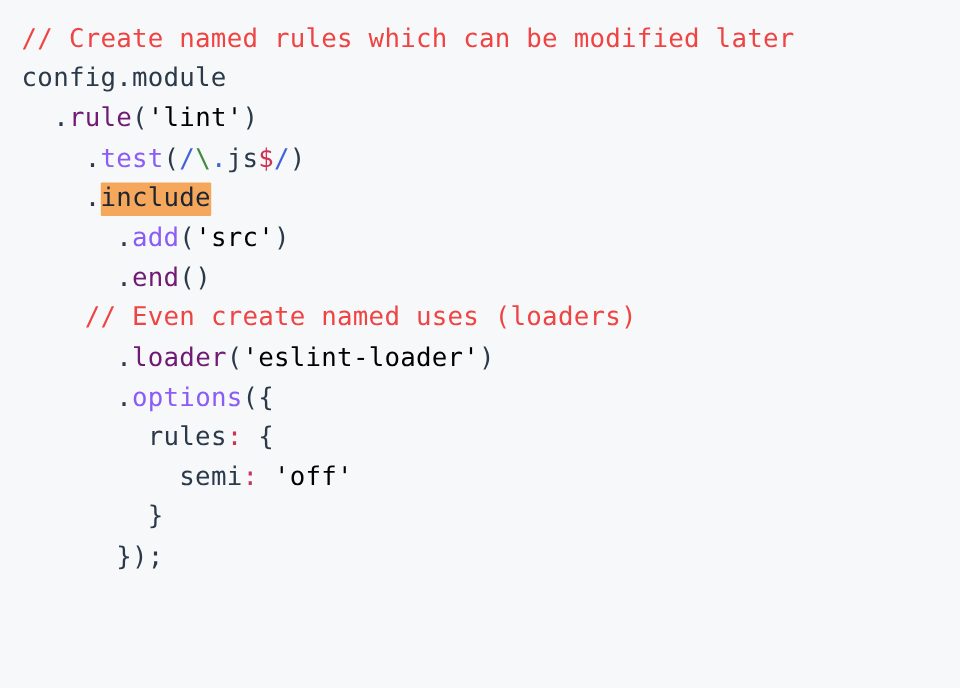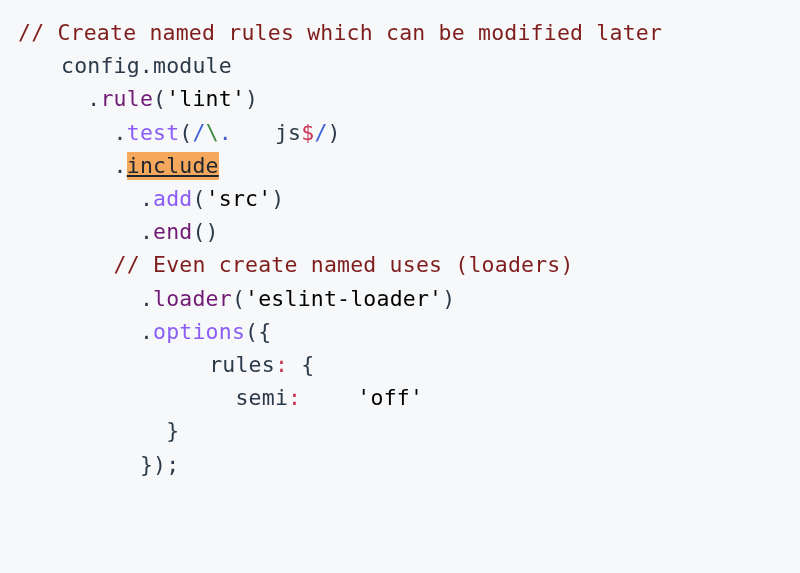--- a/index.html
+++ b/index.html
@@ -25,40 +25,39 @@
   .code-line {
     font-family: "DejaVu Sans Mono", "Liberation Mono", monospace;
     font-size: 21.5px;
     line-height: 33.2px;
     white-space: pre;
     letter-spacing: 0.2px;
     color: #2b3a4a;
   }
 
   
-  .tok-plain    { color: #2b3a4a; margin-left: 43px; }
-  .tok-comment  { color: #7f1d1d; }
+  .tok-plain    { color: #2b3a4a; }
+  .tok-comment  { color: #ef4444; }
   .tok-method-p { color: #701a75; }  
   .tok-method-b { color: #8b5cf6; }  
   .tok-punct    { color: #2b3a4a; }
   .tok-dot      { color: #2b3a4a; }
   .tok-regex-sl { color: #3f63d6; }
   .tok-regex-esc{ color: #3e8a3e; }
   .tok-regex-dot{ color: #3f63d6; }
   .tok-regex-anc{ color: #cc3355; }
   .tok-string   { color: #000000; }
   .tok-colon    { color: #cc3355; }
   .tok-brace    { color: #2b3a4a; }
 
   .hl-include {
     background: #f5a85c;
     color: #1d2530;
     padding: 1px 0 2px 0;
     border-radius: 1px;
-    text-decoration: underline;
   }
 </style>
 </head>
 <body>
 
 <div id="code-block">
 
   <div class="code-line"><span class="tok-comment">// Create named rules which can be modified later</span></div>
 
   <div class="code-line"><span class="tok-plain">config.module</span></div>

